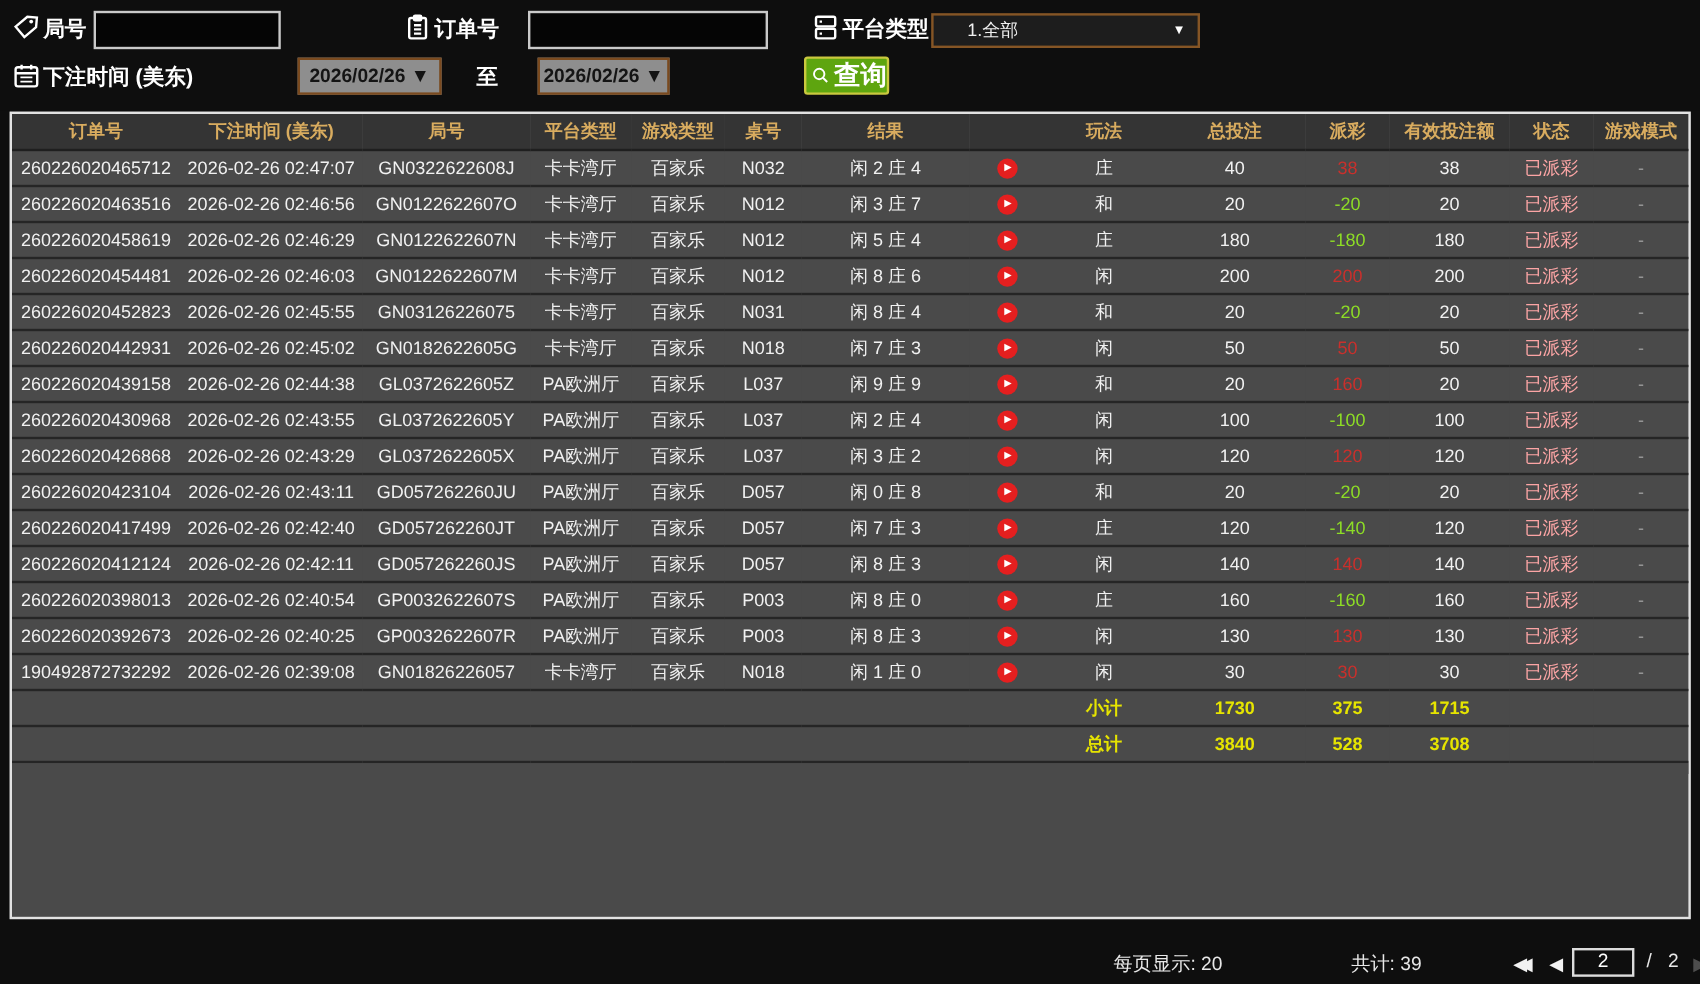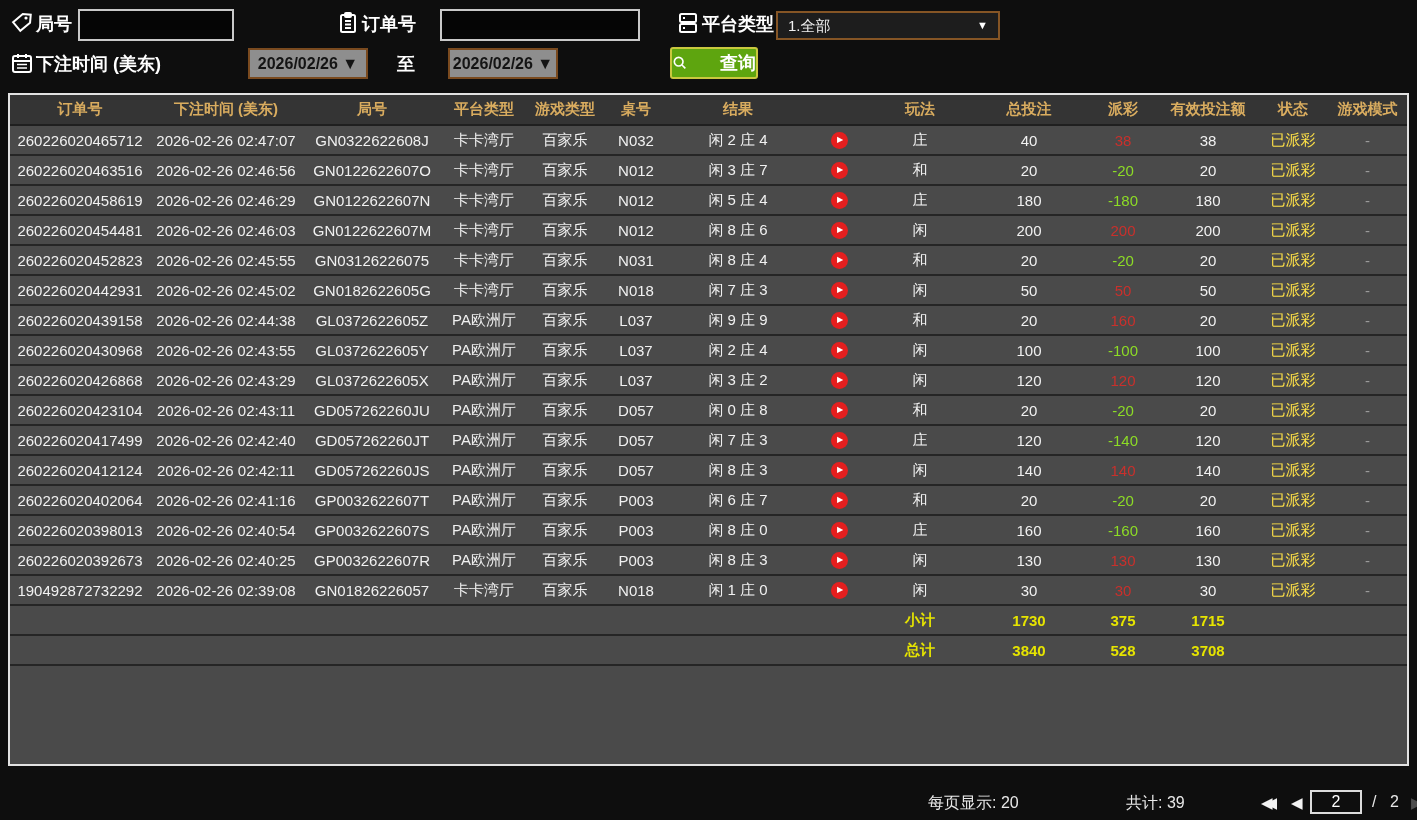--- a/index.html
+++ b/index.html
@@ -7,40 +7,40 @@
               font-family:"Liberation Sans","DejaVu Sans",sans-serif; }
 
   
   .topbar { position:absolute; left:0; top:0; width:1417px; height:92px; background:#0e0e0e; }
   .flabel { position:absolute; color:#fff; font-weight:bold; font-size:18px; line-height:24px; white-space:nowrap; }
   .ficon  { position:absolute; width:24px; height:24px; color:#fff; }
   .ficon svg { width:100%; height:100%; }
   .txt-input { position:absolute; height:32px; background:#050505; border:2px solid #c9c9c9;
                color:#fff; font-size:15px; padding:0 6px; outline:none; }
   .dropdown { position:absolute; height:29px; background:#1d1d1d; border:2px solid #855525;
-              color:#f0f0f0; font-size:15px; line-height:25px; padding:0 10px; cursor:pointer; }
+              color:#f0f0f0; font-size:15px; line-height:25px; padding:0 28px; cursor:pointer; }
   .dropdown .arrow { position:absolute; right:10px; top:0; font-size:11px; line-height:25px; color:#fff; }
   .datebox { position:absolute; height:31px; background:#8e8e8e; border:2px solid #7a4a1f;
              color:#141414; font-weight:bold; font-size:16px; line-height:27px; text-align:center; cursor:pointer; }
-  .query-btn { position:absolute; left:670px; top:47px; width:88px; height:32px; background:#5ea50f;
-               border:2px solid #c9c83e; border-radius:3px; color:#fff; font-weight:bold; font-size:18px;
-               display:flex; align-items:center; justify-content:space-between; gap:3px; cursor:pointer; }
+  .query-btn { position:absolute; left:670px; top:47px; width:71px; height:32px; background:#5ea50f;
+               border:2px solid #c9c83e; border-radius:3px; color:#fff; font-weight:bold; font-size:22px;
+               display:flex; align-items:center; justify-content:flex-end; gap:3px; cursor:pointer; }
   .query-btn svg { width:16px; height:16px; }
 
   
   .table-wrap { position:absolute; left:8px; top:93px; width:1401px; height:673px;
                 border:2px solid #e2e2e2; background:#4a4a4a; }
   table { width:100%; border-collapse:collapse; table-layout:fixed; }
   th { background:#343434; color:#d9ac5f; font-weight:bold; font-size:15px; height:30px;
        border-bottom:2px solid #1f1f1f; white-space:nowrap; overflow:hidden; }
   td { background:#4a4a4a; color:#f1f1f1; font-size:15px; height:30px; text-align:center;
        border-bottom:2px solid #252525; white-space:nowrap; overflow:hidden; }
   td.win  { color:#c9302c; }
   td.loss { color:#8ddc26; }
-  td.status { color:#fde047; }
+  td.status { color:#fca5a5; }
   td.mode { color:#9a9a9a; }
   tr.sum-row td { color:#e6e400; font-weight:bold; }
   .play-btn { display:inline-block; width:17px; height:17px; border-radius:50%; background:#e51f1f;
               color:#fff; font-size:8px; line-height:17px; text-align:center; vertical-align:middle;
               cursor:pointer; }
   .play-btn span { position:relative; left:1px; top:-1px; }
   .filler { height:9px; background:#4a4a4a; }
 
   
   .footer { position:absolute; left:0; top:790px; width:1417px; height:30px; color:#e8e8e8; font-size:16px;margin-left:48px; }
@@ -339,36 +339,20 @@
           <td>闲 8 庄 3</td>
           <td><span class="play-btn"><span>▶</span></span></td>
           <td>闲</td>
           <td>140</td>
           <td class="win">140</td>
           <td>140</td>
           <td class="status">已派彩</td>
           <td class="mode">-</td>
         </tr>
         <tr class="data-row">
-          <td>260226020402064</td>
-          <td>2026-02-26 02:41:16</td>
-          <td>GP0032622607T</td>
-          <td>PA欧洲厅</td>
-          <td>百家乐</td>
-          <td>P003</td>
-          <td>闲 6 庄 7</td>
-          <td><span class="play-btn"><span>▶</span></span></td>
-          <td>和</td>
-          <td>20</td>
-          <td class="loss">-20</td>
-          <td>20</td>
-          <td class="status">已派彩</td>
-          <td class="mode">-</td>
-        </tr>
-        <tr class="data-row">
           <td>260226020398013</td>
           <td>2026-02-26 02:40:54</td>
           <td>GP0032622607S</td>
           <td>PA欧洲厅</td>
           <td>百家乐</td>
           <td>P003</td>
           <td>闲 8 庄 0</td>
           <td><span class="play-btn"><span>▶</span></span></td>
           <td>庄</td>
           <td>160</td>

